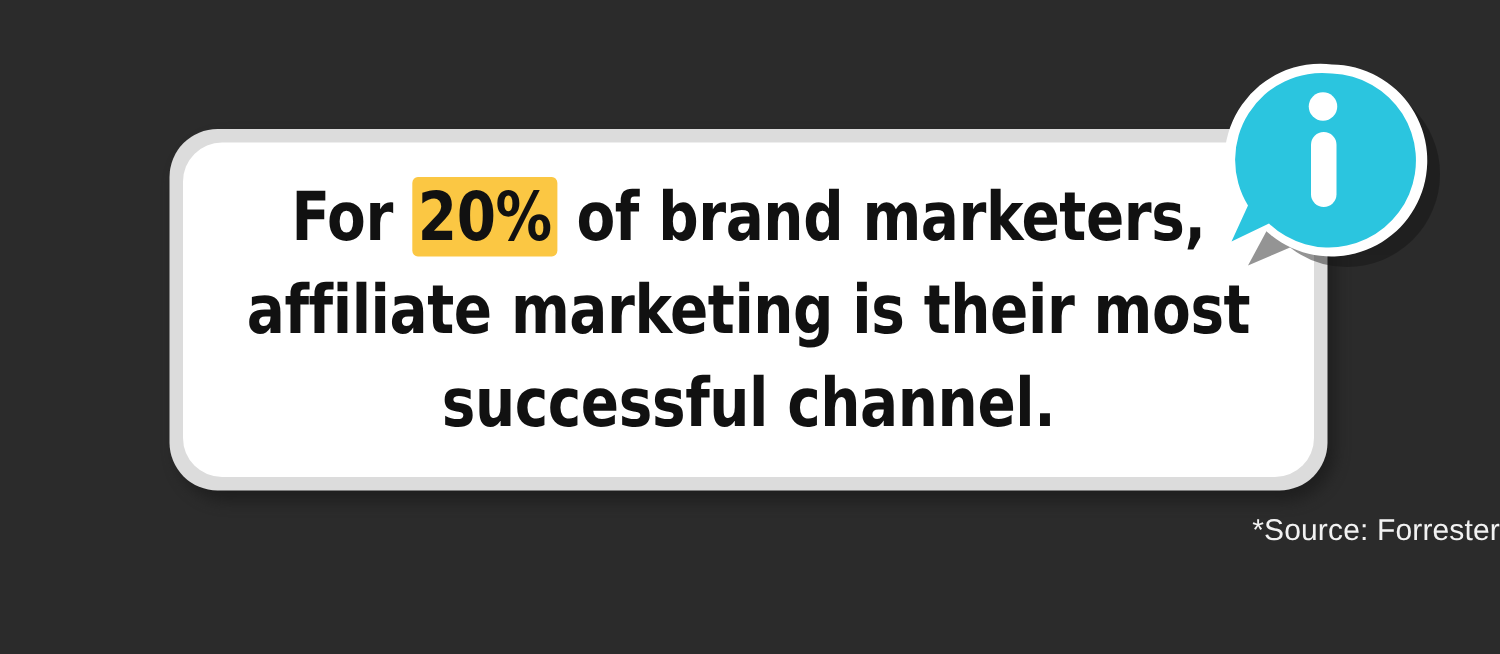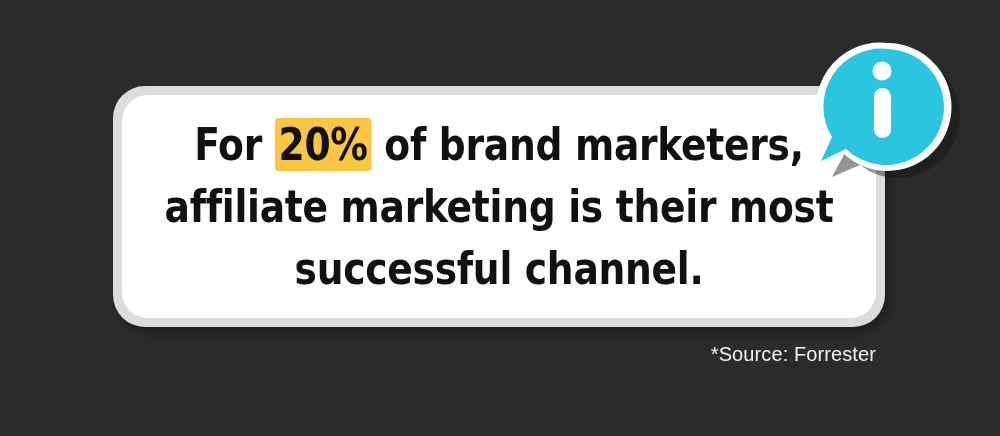--- a/index.html
+++ b/index.html
@@ -84,21 +84,20 @@
     height:165px;
   }
   .bubble-wrap svg { display:block; }
 
   
   .source {
     position:absolute;
     left:0;
     top:343px;
     width:1000px;
-    padding-right:124px;
     text-align:right;
     color:#f2f2f2;
     font-family:"Liberation Sans", sans-serif;
     font-size:20px;
     font-weight:400;
     letter-spacing:.1px;
   }
 </style>
 </head>
 <body>

